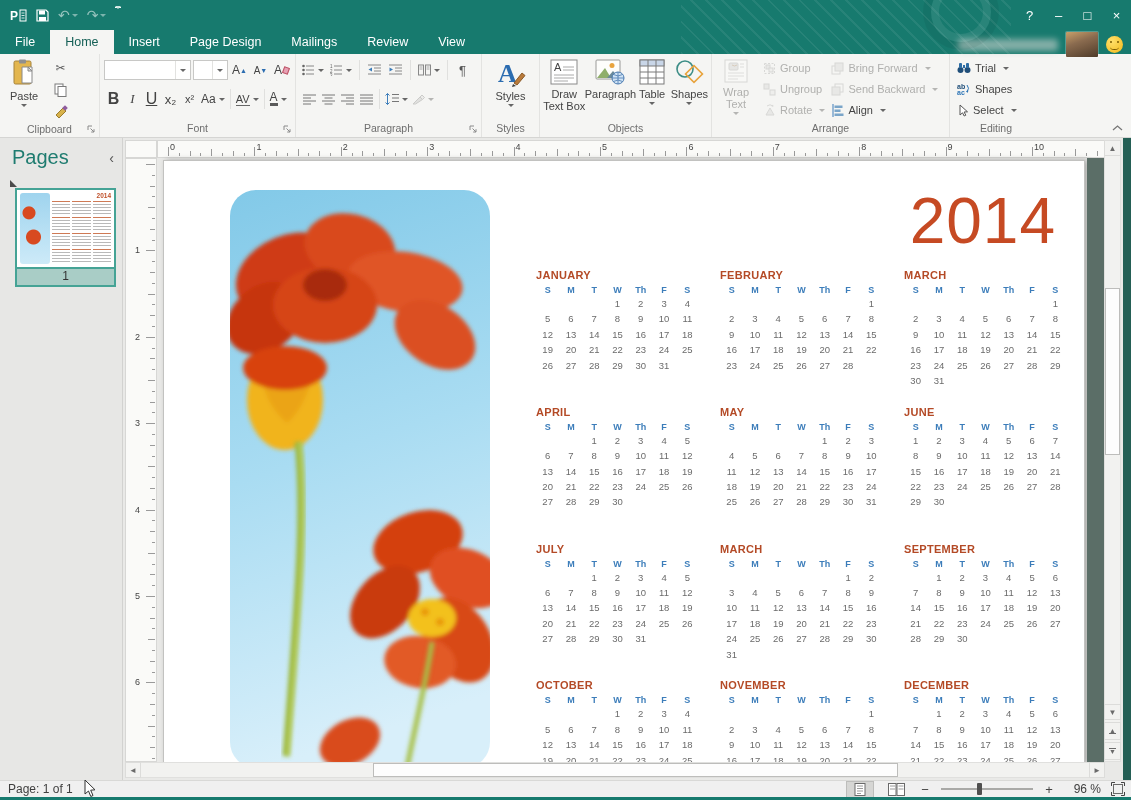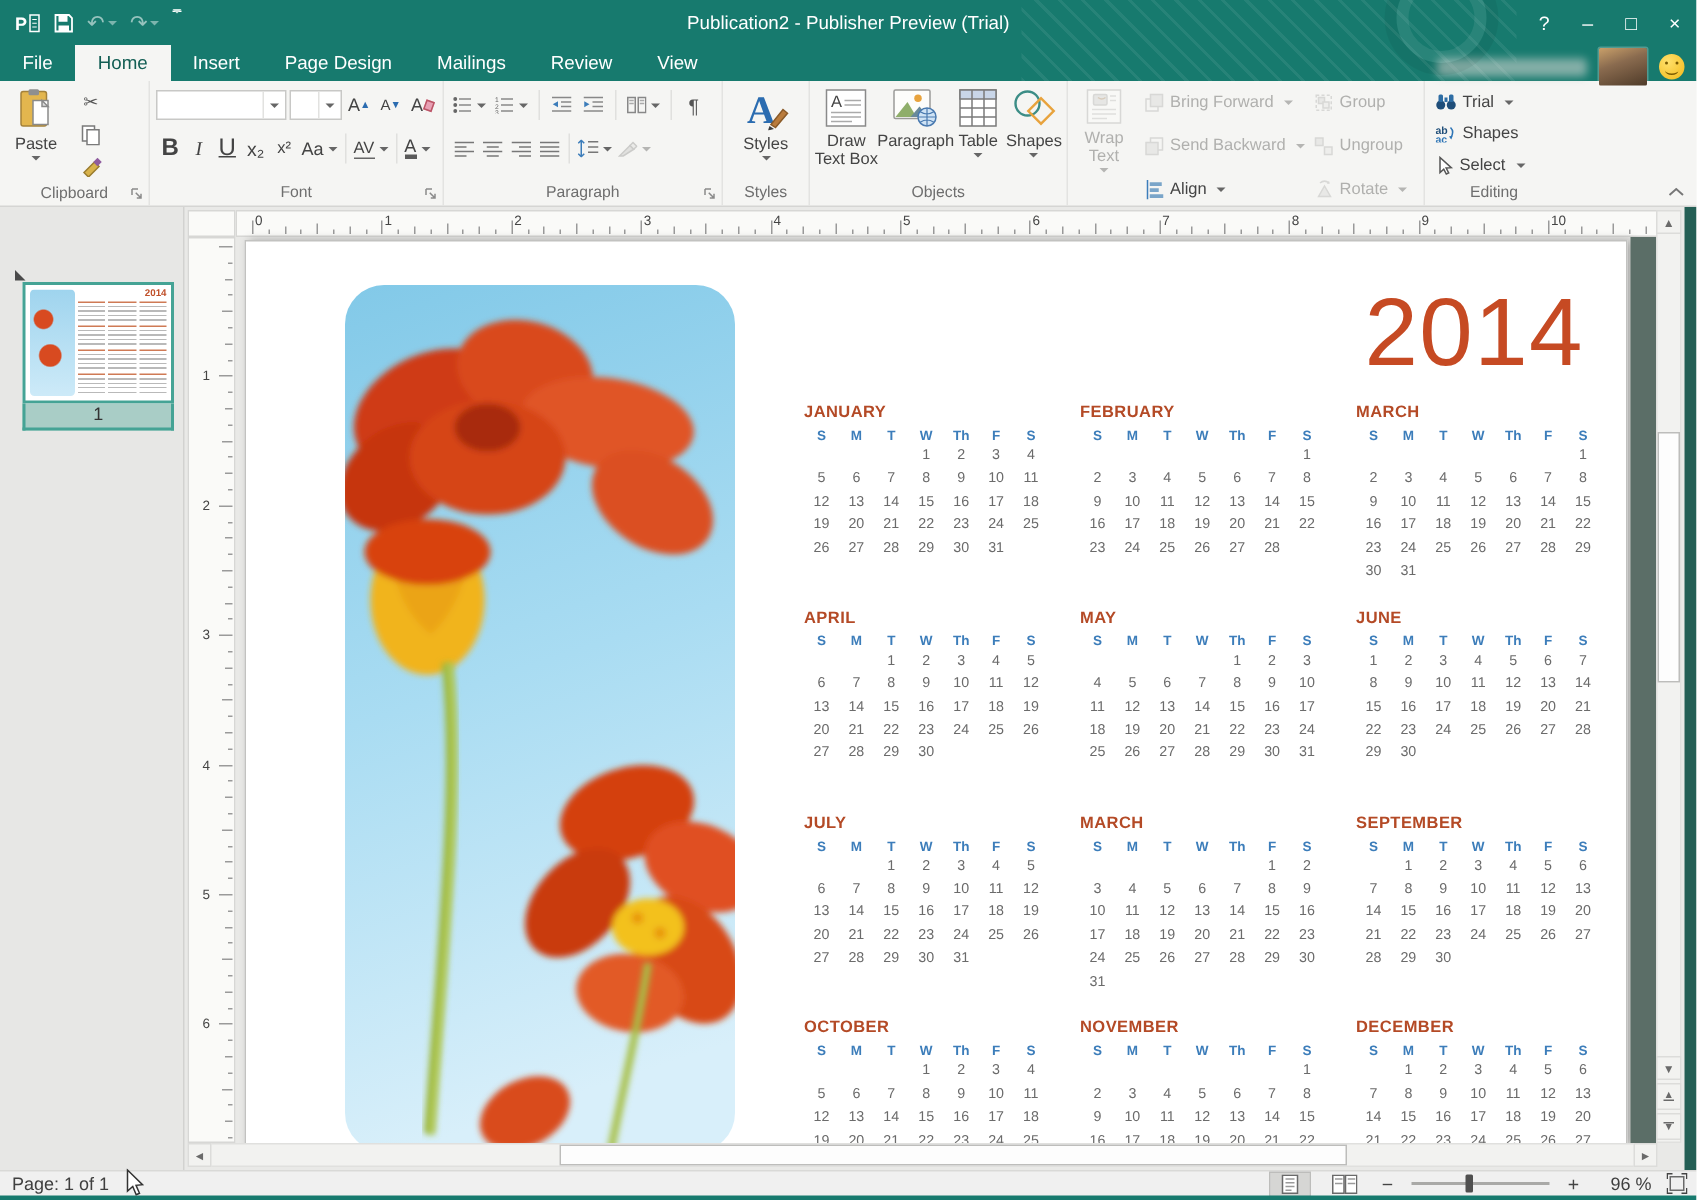--- a/index.html
+++ b/index.html
@@ -140,21 +140,20 @@
         <span class="qcaret"></span>
       </span>
     <span class="qbtn dim">
         <span style="font-size:14px">↷</span>
         <span class="qcaret"></span>
       </span>
     <span class="qbtn">
         <span style="border-top:1.5px solid #fff;display:inline-block;padding-top:1px;"><span class="qcaret" style="margin:0"></span></span>
       </span>
   </div>
-  <div id="window-title">Publication2 - Publisher Preview (Trial)</div>
   <div id="winctrls">
     <span class="wbtn">?</span>
     <span class="wbtn">–</span>
     <span class="wbtn">□</span>
     <span class="wbtn">×</span>
   </div>
 </div>
 
 <div id="tabrow">
   <span class="tab">File</span>
@@ -474,20 +473,52 @@
             <line x1="4" y1="17" x2="20" y2="17" stroke="#c5c5c3"></line>
             <line x1="4" y1="20" x2="14" y2="20" stroke="#c5c5c3"></line>
           </svg>
         <span class="blabel">Wrap Text</span>
         <span class="caret caret-lone"></span>
       </div>
       <div style="display:flex;flex-direction:column;justify-content:space-between;padding:1px 0;">
         <div class="arow dis">
             <span class="aicon">
               <svg width="13" height="13" viewBox="0 0 13 13">
+                <rect x="1.5" y="1.5" width="10" height="10" fill="none" stroke="#b5b5b3" stroke-dasharray="2 1.5"></rect>
+                <rect x="3" y="3" width="4" height="4" fill="#d9d9d7" stroke="#b5b5b3"></rect>
+                <rect x="6" y="6" width="4" height="4" fill="#e6e6e4" stroke="#b5b5b3"></rect>
+              </svg>
+            </span>
+            <span>Group</span>
+          </div>
+        <div class="arow dis">
+            <span class="aicon">
+              <svg width="13" height="13" viewBox="0 0 13 13">
+                <rect x="1" y="1" width="5" height="5" fill="#d9d9d7" stroke="#b5b5b3"></rect>
+                <rect x="7" y="7" width="5" height="5" fill="#e6e6e4" stroke="#b5b5b3"></rect>
+              </svg>
+            </span>
+            <span>Ungroup</span>
+          </div>
+        <div class="arow dis">
+            <span class="aicon">
+              <svg width="13" height="13" viewBox="0 0 13 13">
+                <path d="M3 11 L7 4 L11 11 z" fill="#d9d9d7" stroke="#b5b5b3"></path>
+                <path d="M4 2 q3 -2.5 6 0" fill="none" stroke="#b5b5b3"></path>
+                <path d="M10 0.5 l0.5 2 -2 0z" fill="#b5b5b3"></path>
+              </svg>
+            </span>
+            <span>Rotate</span>
+            <span class="caret"></span>
+          </div>
+      </div>
+      <div style="display:flex;flex-direction:column;justify-content:space-between;padding:1px 0;">
+        <div class="arow dis">
+            <span class="aicon">
+              <svg width="13" height="13" viewBox="0 0 13 13">
                 <rect x="1" y="4" width="8" height="8" fill="none" stroke="#b5b5b3"></rect>
                 <rect x="4" y="1" width="8" height="8" fill="#d9d9d7" stroke="#b5b5b3"></rect>
               </svg>
             </span>
             <span>Bring Forward</span>
             <span class="caret"></span>
           </div>
         <div class="arow dis">
             <span class="aicon">
               <svg width="13" height="13" viewBox="0 0 13 13">
@@ -504,53 +535,22 @@
                 <line x1="2" y1="0" x2="2" y2="13" stroke="#3c7dba"></line>
                 <rect x="3.5" y="1.5" width="8" height="2.5" fill="#7aa5c9"></rect>
                 <rect x="3.5" y="5.5" width="6" height="2.5" fill="#7aa5c9"></rect>
                 <rect x="3.5" y="9.5" width="9" height="2.5" fill="#7aa5c9"></rect>
               </svg>
             </span>
             <span>Align</span>
             <span class="caret"></span>
           </div>
       </div>
-      <div style="display:flex;flex-direction:column;justify-content:space-between;padding:1px 0;">
-        <div class="arow dis">
-            <span class="aicon">
-              <svg width="13" height="13" viewBox="0 0 13 13">
-                <rect x="1.5" y="1.5" width="10" height="10" fill="none" stroke="#b5b5b3" stroke-dasharray="2 1.5"></rect>
-                <rect x="3" y="3" width="4" height="4" fill="#d9d9d7" stroke="#b5b5b3"></rect>
-                <rect x="6" y="6" width="4" height="4" fill="#e6e6e4" stroke="#b5b5b3"></rect>
-              </svg>
-            </span>
-            <span>Group</span>
-          </div>
-        <div class="arow dis">
-            <span class="aicon">
-              <svg width="13" height="13" viewBox="0 0 13 13">
-                <rect x="1" y="1" width="5" height="5" fill="#d9d9d7" stroke="#b5b5b3"></rect>
-                <rect x="7" y="7" width="5" height="5" fill="#e6e6e4" stroke="#b5b5b3"></rect>
-              </svg>
-            </span>
-            <span>Ungroup</span>
-          </div>
-        <div class="arow dis">
-            <span class="aicon">
-              <svg width="13" height="13" viewBox="0 0 13 13">
-                <path d="M3 11 L7 4 L11 11 z" fill="#d9d9d7" stroke="#b5b5b3"></path>
-                <path d="M4 2 q3 -2.5 6 0" fill="none" stroke="#b5b5b3"></path>
-                <path d="M10 0.5 l0.5 2 -2 0z" fill="#b5b5b3"></path>
-              </svg>
-            </span>
-            <span>Rotate</span>
-            <span class="caret"></span>
-          </div>
-      </div>
     </div>
+    <div class="rgroup-label"><span>Arrange</span></div>
   </div>
 
   <div class="rgroup" style="width:92px;border-right:none">
     <div class="rgroup-content">
       <div style="display:flex;flex-direction:column;justify-content:space-between;padding:1px 0 1px 4px;">
         <div class="arow">
             <span class="aicon">
               <svg width="14" height="12" viewBox="0 0 14 12">
                 <circle cx="3.5" cy="8" r="3" fill="#1f4e79"></circle>
                 <circle cx="10.5" cy="8" r="3" fill="#1f4e79"></circle>
@@ -588,20 +588,24 @@
   </div>
 
   <div style="flex:1;position:relative;">
     <svg style="position:absolute;right:8px;bottom:6px" width="11" height="6" viewBox="0 0 11 6">
         <path d="M1 5 L5.5 1 L10 5" fill="none" stroke="#777" stroke-width="1.3"></path>
       </svg>
   </div>
 </div>
 
 <div id="pages-panel">
+  <div class="pp-header">
+    <span class="pp-title">Pages</span>
+    <span class="pp-collapse">‹</span>
+  </div>
   <div class="pp-tri"></div>
   <div class="thumb-wrap">
     <div class="thumb">
       <div class="thumb-photo"></div>
       <div class="thumb-cal">
         <span class="thumb-year">2014</span>
         <div class="mini-grid">
           <i></i>
             <i></i>
             <i></i>

